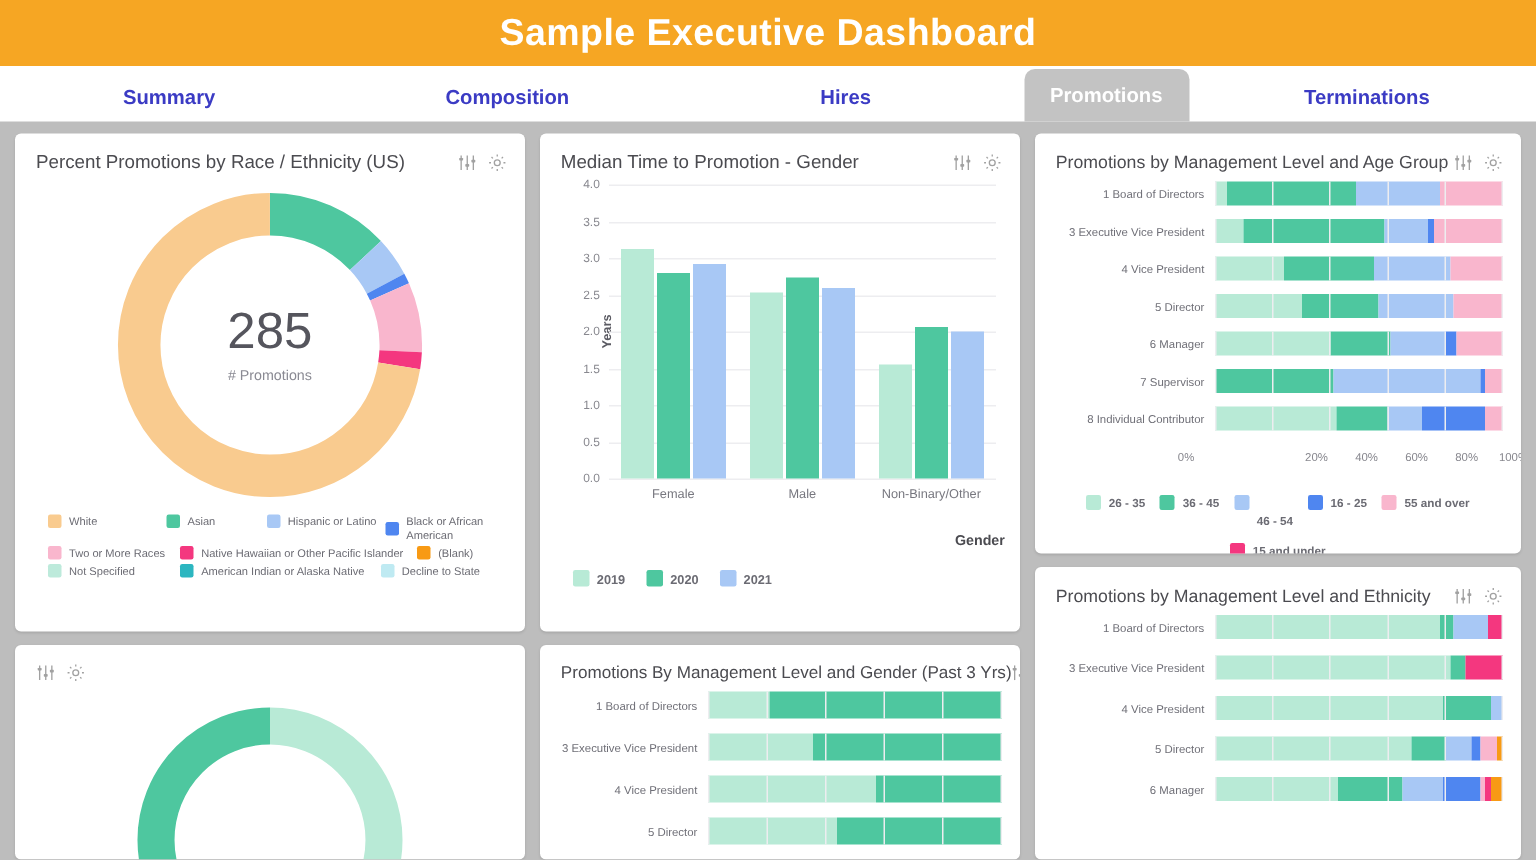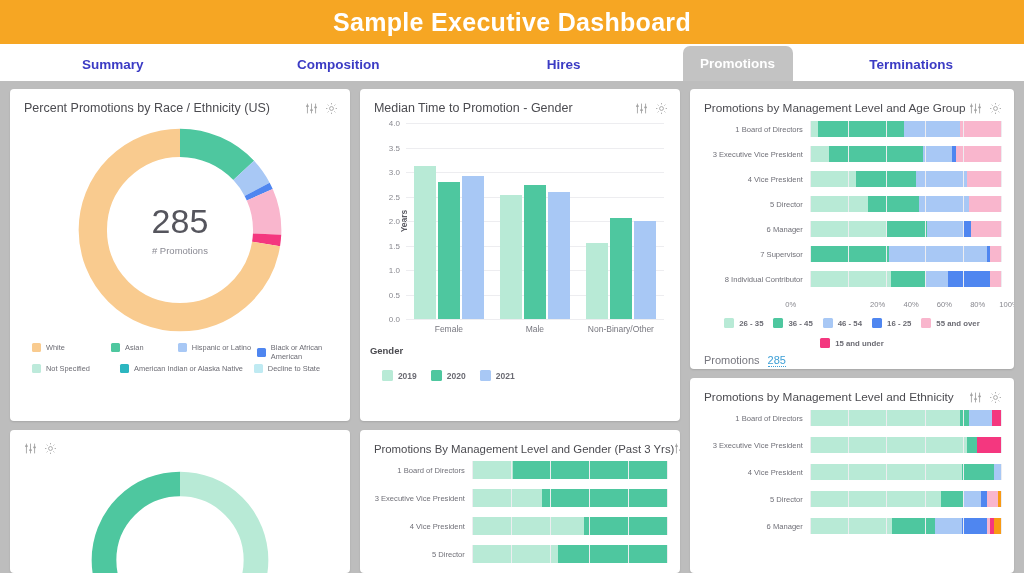--- a/index.html
+++ b/index.html
@@ -83,21 +83,21 @@
   }
   .ylabel{
     position:absolute; left:-2px; top:50%; font-size:8.5px; font-weight:bold;
     color:#5a5a62; transform:translate(-50%,-50%) rotate(-90deg);
   }
   .groups{ position:absolute; inset:0; display:flex; }
   .grp{ flex:1; display:flex; align-items:flex-end; justify-content:center; gap:2px; }
   .bar{ width:22px; }
   .xticks{ margin-left:36px; margin-right:6px; display:flex; margin-top:5px; }
   .xt{ flex:1; text-align:center; font-size:8.5px; color:#77777f; }
-  .xlabel{ text-align:left; font-size:9.5px; font-weight:bold; color:#4b4b50; margin-top:11px; }
+  .xlabel{ text-align:right; font-size:9.5px; font-weight:bold; color:#4b4b50; margin-top:21px; }
   .footnote{ padding:4px 14px 9px 14px; font-size:11px; color:#77777f; }
   .footnote b{ color:#3d9fd6; margin-left:8px; font-weight:normal; border-bottom:1px dotted #3d9fd6;}
   
   .hb{ padding:4px 12px 0 8px; }
   .hb-row{ display:flex; align-items:center; }
   .hb-lab{
     width:104px; text-align:right; padding-right:7px;
     font-size:7.6px; color:#6f6f77; white-space:nowrap;
   }
   .hb-track{ flex:1; position:relative; }
@@ -186,20 +186,34 @@
               <i class="sw" style="background:#4ec79f"></i>
               <span>Asian</span>
             </div>
           <div class="lg" style="width:26%">
               <i class="sw" style="background:#a8c8f5"></i>
               <span>Hispanic or Latino</span>
             </div>
           <div class="lg" style="width:26%">
               <i class="sw" style="background:#4f86f0"></i>
               <span>Black or African American</span>
+            </div>
+        </div>
+        <div class="legend-row">
+          <div class="lg" style="width:29%">
+              <i class="sw" style="background:#f9b6cd"></i>
+              <span>Two or More Races</span>
+            </div>
+          <div class="lg" style="width:52%">
+              <i class="sw" style="background:#f4377f"></i>
+              <span>Native Hawaiian or Other Pacific Islander</span>
+            </div>
+          <div class="lg" style="width:19%">
+              <i class="sw" style="background:#f89a14"></i>
+              <span>(Blank)</span>
             </div>
         </div>
         <div class="legend-row">
           <div class="lg" style="width:29%">
               <i class="sw" style="background:#bdeadb"></i>
               <span>Not Specified</span>
             </div>
           <div class="lg" style="width:44%">
               <i class="sw" style="background:#2cb6c0"></i>
               <span>American Indian or Alaska Native</span>
@@ -622,21 +636,21 @@
           <div class="lg">
             <i class="sw" style="background: rgb(184, 234, 214); width: 10px; height: 10px;"></i>
             <span style="font-size: 7.8px;">26 - 35</span>
           </div>
           <div class="lg">
             <i class="sw" style="background: rgb(78, 199, 159); width: 10px; height: 10px;"></i>
             <span style="font-size: 7.8px;">36 - 45</span>
           </div>
           <div class="lg">
             <i class="sw" style="background: rgb(168, 200, 245); width: 10px; height: 10px;"></i>
-            <span style="font-size: 7.8px;">46 - 54</span>
+            <span style="font-size: 7.8px; margin-top: 25px;">46 - 54</span>
           </div>
           <div class="lg">
             <i class="sw" style="background: rgb(79, 134, 240); width: 10px; height: 10px;"></i>
             <span style="font-size: 7.8px;">16 - 25</span>
           </div>
           <div class="lg">
             <i class="sw" style="background: rgb(249, 182, 205); width: 10px; height: 10px;"></i>
             <span style="font-size: 7.8px;">55 and over</span>
           </div>
           <div class="lg">

